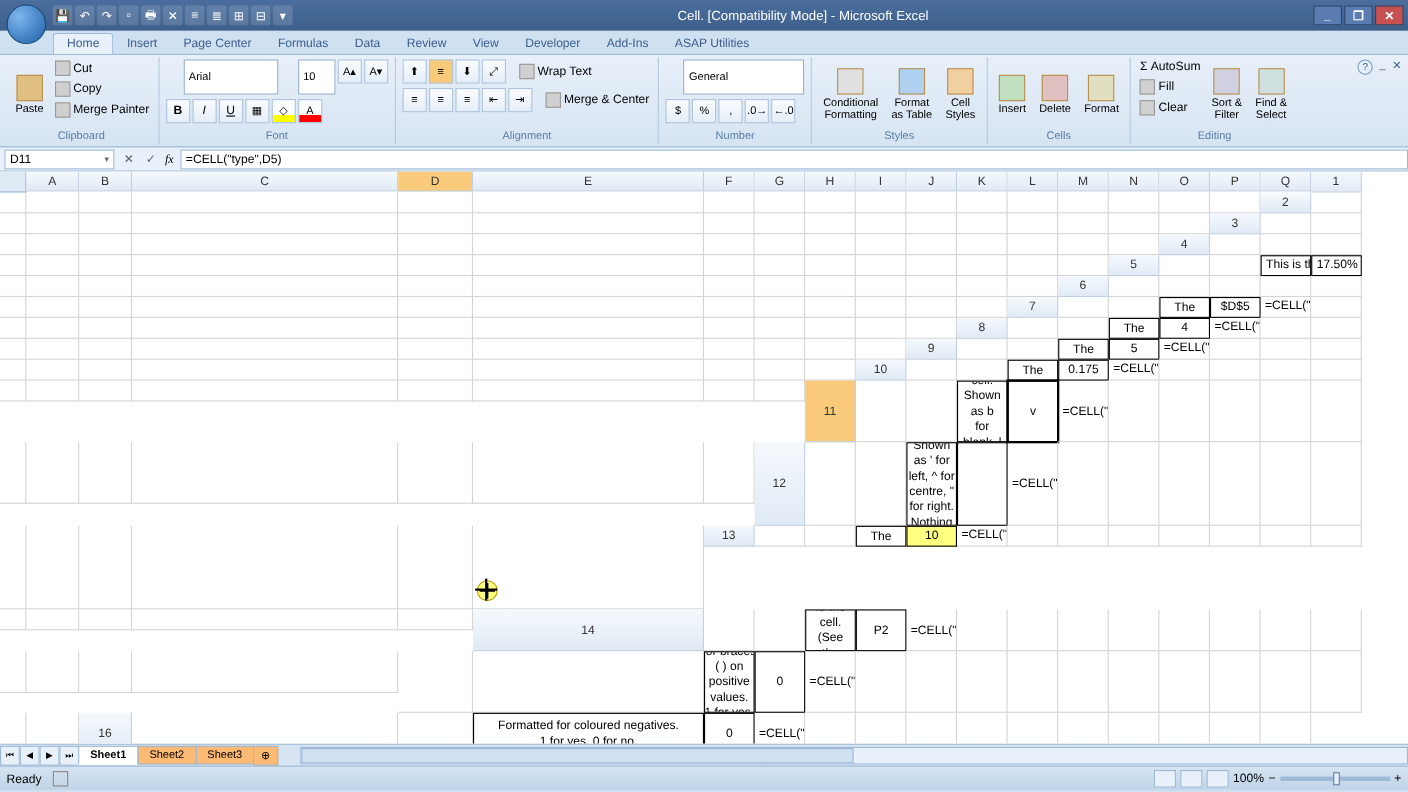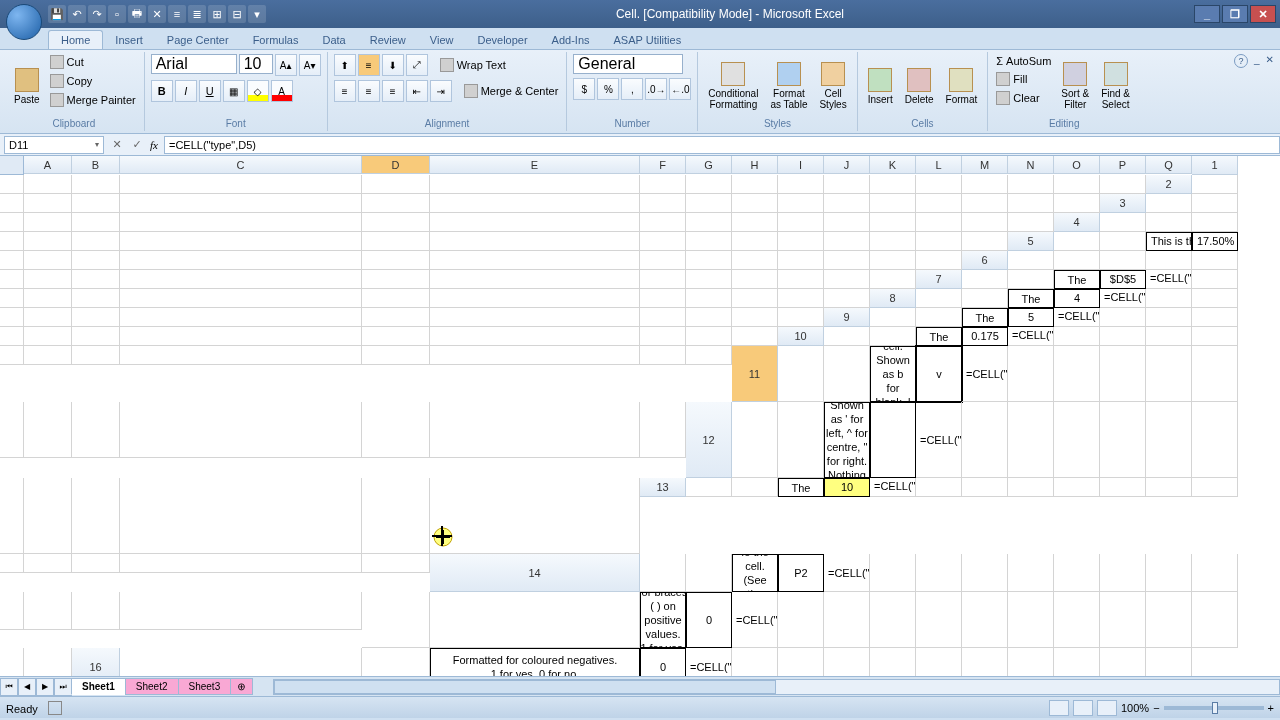--- a/index.html
+++ b/index.html
@@ -18,21 +18,21 @@
 .ribbon{background:linear-gradient(to bottom,#e8f0f9,#d6e4f2);height:84px;display:flex;border-bottom:1px solid #9db9d6;padding:2px 4px;position:relative;}
 .group{border-right:1px solid #b5c9de;padding:2px 6px;display:flex;flex-direction:column;justify-content:space-between;}
 .group-label{text-align:center;font-size:10px;color:#5a7ca5;margin-top:auto;}
 .group-content{display:flex;gap:4px;flex:1;}
 .bigbtn{display:flex;flex-direction:column;align-items:center;justify-content:center;padding:2px 4px;gap:2px;}
 .bigbtn .icon{width:24px;height:24px;background:#e0c080;border:1px solid #b89050;}
 .bigbtn .lbl{font-size:10px;text-align:center;line-height:11px;}
 .smallbtns{display:flex;flex-direction:column;gap:3px;}
 .smallbtn{display:flex;align-items:center;gap:3px;font-size:10px;padding:1px 2px;}
 .smallbtn .i{width:14px;height:14px;background:#d0d0d0;border:1px solid #999;}
-.combo{border:1px solid #97b0cc;background:#fff;height:20px;display:flex;align-items:center;padding:0 4px;font-size:16px;}
+.combo{border:1px solid #97b0cc;background:#fff;height:32px;display:flex;align-items:center;padding:0 4px;font-size:10px;margin-left:16px;}
 .tbtn{width:22px;height:22px;border:1px solid #b0c5dd;background:linear-gradient(to bottom,#fafcfe,#e5eef8);display:flex;align-items:center;justify-content:center;font-size:10px;}
 .ribbon-right{position:absolute;right:6px;top:4px;display:flex;gap:6px;}
 .ribbon-right .r{width:14px;height:14px;border:1px solid #7a9bc2;border-radius:50%;display:flex;align-items:center;justify-content:center;font-size:9px;color:#3b5e8a;}
 .formulabar{background:#e8f0f9;height:22px;display:flex;align-items:center;border-bottom:1px solid #9db9d6;}
 .namebox{width:100px;border:1px solid #9db9d6;background:#fff;height:18px;margin:0 4px;display:flex;align-items:center;padding:0 4px;justify-content:space-between;}
 .namebox::after{content:"▾";color:#666;font-size:8px;}
 .fx-btns{display:flex;gap:2px;margin-right:4px;}
 .fx-btns .f{width:18px;height:18px;display:flex;align-items:center;justify-content:center;color:#666;}
 .formula-input{flex:1;border:1px solid #9db9d6;background:#fff;height:18px;padding:0 4px;display:flex;align-items:center;}
 .fx-label{font-style:italic;font-family:'Times New Roman',serif;margin-right:6px;}
@@ -49,21 +49,21 @@
 .multiline{white-space:normal !important;text-align:center;line-height:14px;}
 .rowhdr.sel{background:#f8ca7a;}
 .highlight{background:#ffff80;}
 .cursor-plus{position:absolute;width:20px;height:20px;pointer-events:none;}
 .cursor-plus::before,.cursor-plus::after{content:"";position:absolute;background:#000;}
 .cursor-plus::before{width:2px;height:20px;left:9px;top:0;}
 .cursor-plus::after{width:20px;height:2px;top:9px;left:0;}
 .sheet-tabs{background:#d6e4f2;height:20px;display:flex;align-items:center;border-top:1px solid #9db9d6;}
 .sheet-nav{display:flex;}
 .sheet-nav .n{width:18px;height:18px;border:1px solid #9db9d6;display:flex;align-items:center;justify-content:center;font-size:8px;background:#e8f0f9;}
-.sheet-tab{padding:2px 10px;background:#f9a8d4;border:1px solid #9db9d6;font-size:10px;margin-left:-1px;}
+.sheet-tab{padding:2px 10px;background:#fdba74;border:1px solid #9db9d6;font-size:10px;margin-left:-1px;}
 .sheet-tab.active{background:#fff;border-bottom:1px solid #fff;font-weight:bold;}
 .hscroll{flex:1;margin-left:20px;height:16px;background:#e8f0f9;border:1px solid #9db9d6;position:relative;}
 .hscroll .thumb{position:absolute;left:0;width:50%;height:100%;background:#cfe0f1;border:1px solid #9db9d6;}
 .statusbar{background:linear-gradient(to bottom,#d6e4f2,#bfd3e8);height:22px;display:flex;align-items:center;padding:0 6px;justify-content:space-between;border-top:1px solid #9db9d6;}
 .status-left{display:flex;gap:10px;align-items:flex-end;}
 .status-right{display:flex;gap:4px;align-items:center;font-size:10px;}
 .viewbtn{width:20px;height:16px;border:1px solid #9db9d6;background:#e8f0f9;}
 .zoom-slider{width:100px;height:4px;background:#9db9d6;position:relative;}
 .zoom-slider .h{position:absolute;left:48%;top:-4px;width:6px;height:12px;background:#e8f0f9;border:1px solid #5a7ca5;}
 </style>

